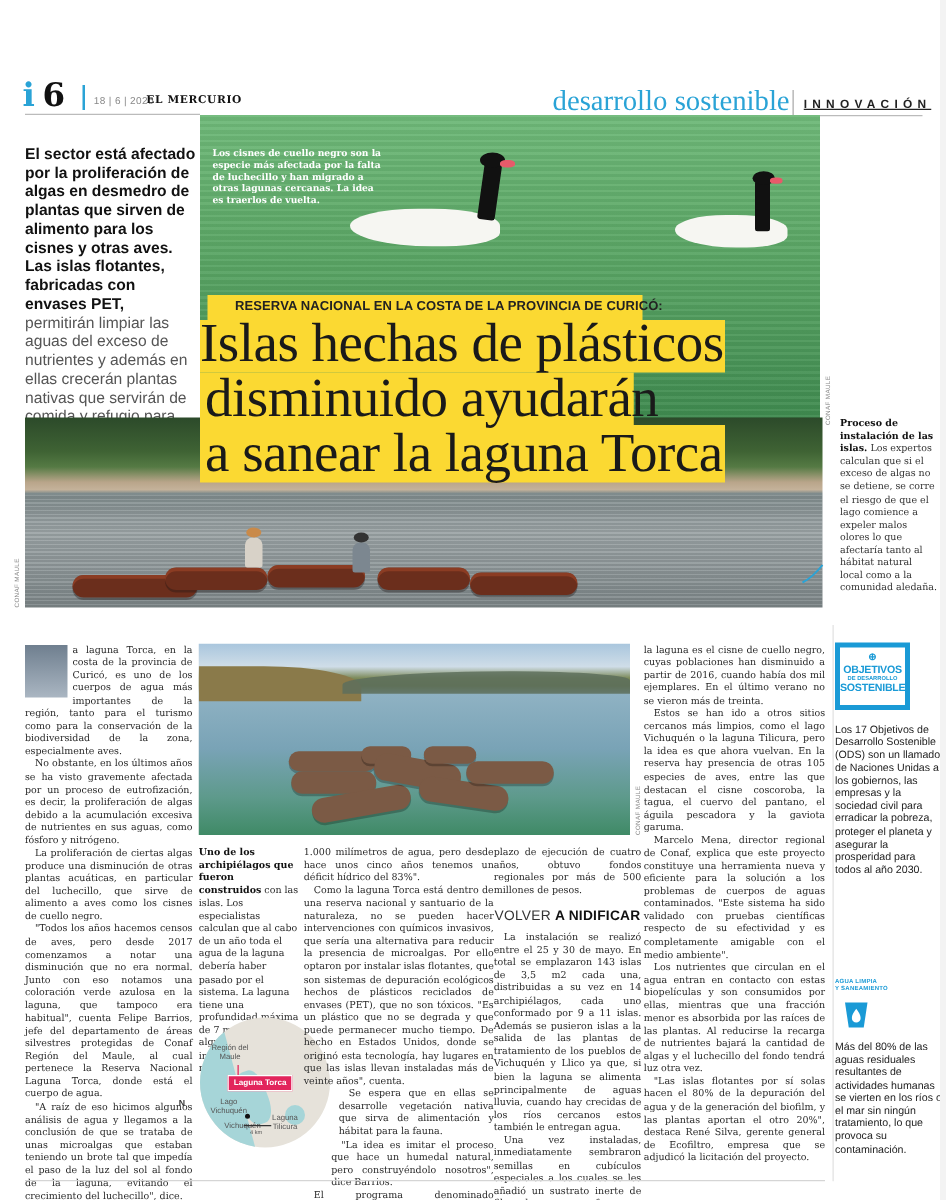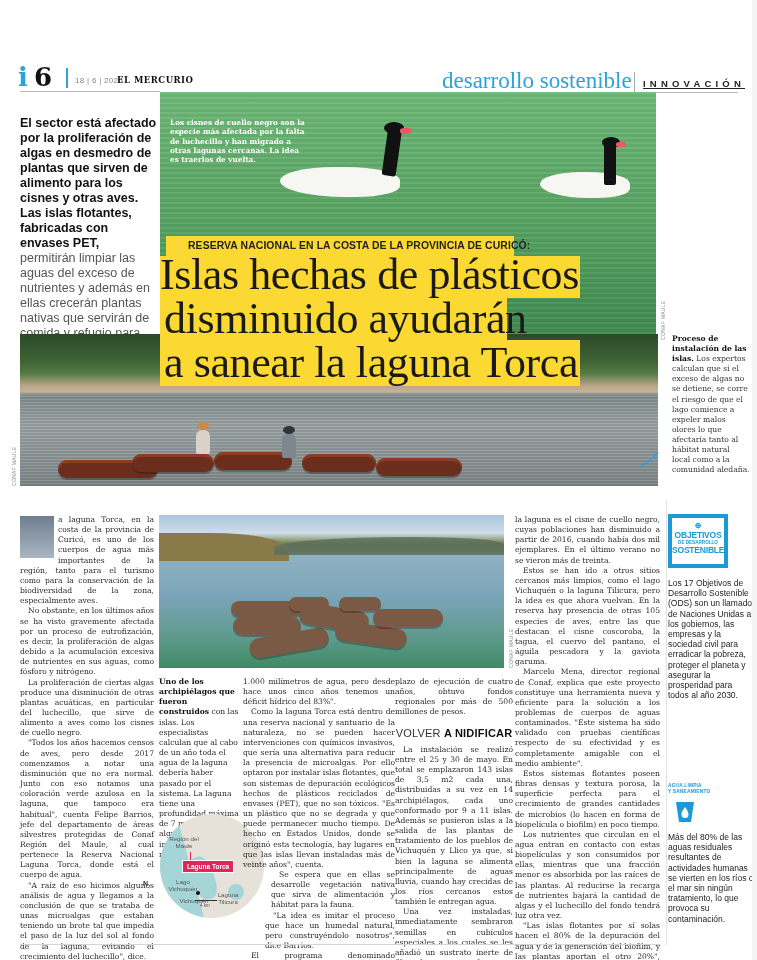--- a/index.html
+++ b/index.html
@@ -222,21 +222,20 @@
   <div class="subhead"><span>VOLVER </span><b>A NIDIFICAR</b></div>
   <p>La instalación se realizó entre el 25 y 30 de mayo. En total se emplazaron 143 islas de 3,5 m2 cada una, distribuidas a su vez en 14 archipiélagos, cada uno conformado por 9 a 11 islas. Además se pusieron islas a la salida de las plantas de tratamiento de los pueblos de Vichuquén y Llico ya que, si bien la laguna se alimenta principalmente de aguas lluvia, cuando hay crecidas de los ríos cercanos estos también le entregan agua.</p>
   <p>Una vez instaladas, inmediatamente sembraron semillas en cubículos especiales a los cuales se les añadió un sustrato inerte de fibra de coco para favorecer el crecimiento de las plantas. "No ponemos sustrato orgánico porque incrementaría la eutrofización que ya tiene la laguna", dice.</p>
 
 </div>
 
 <div class="col" style="left:515px;top:515px;width:145px;">
   <p class="noindent">la laguna es el cisne de cuello negro, cuyas poblaciones han disminuido a partir de 2016, cuando había dos mil ejemplares. En el último verano no se vieron más de treinta.</p>
   <p>Estos se han ido a otros sitios cercanos más limpios, como el lago Vichuquén o la laguna Tilicura, pero la idea es que ahora vuelvan. En la reserva hay presencia de otras 105 especies de aves, entre las que destacan el cisne coscoroba, la tagua, el cuervo del pantano, el águila pescadora y la gaviota garuma.</p>
   <p>Marcelo Mena, director regional de Conaf, explica que este proyecto constituye una herramienta nueva y eficiente para la solución a los problemas de cuerpos de aguas contaminados. "Este sistema ha sido validado con pruebas científicas respecto de su efectividad y es completamente amigable con el medio ambiente".</p>
-  <p>Estos sistemas flotantes poseen fibras densas y textura porosa, la superficie perfecta para el crecimiento de grandes cantidades de microbios (lo hacen en forma de biopelícula o biofilm) en poco tiempo.</p>
   <p>Los nutrientes que circulan en el agua entran en contacto con estas biopelículas y son consumidos por ellas, mientras que una fracción menor es absorbida por las raíces de las plantas. Al reducirse la recarga de nutrientes bajará la cantidad de algas y el luchecillo del fondo tendrá luz otra vez.</p>
   <p>"Las islas flotantes por sí solas hacen el 80% de la depuración del agua y de la generación del biofilm, y las plantas aportan el otro 20%", destaca René Silva, gerente general de Ecofiltro, empresa que se adjudicó la licitación del proyecto.</p>
 
 </div>
 
 <div class="rail-rule"></div>
 <div class="ods-logo">
   <div class="un">⊕</div>
   <div class="l1">OBJETIVOS</div>
   <div class="l2">DE DESARROLLO</div>

